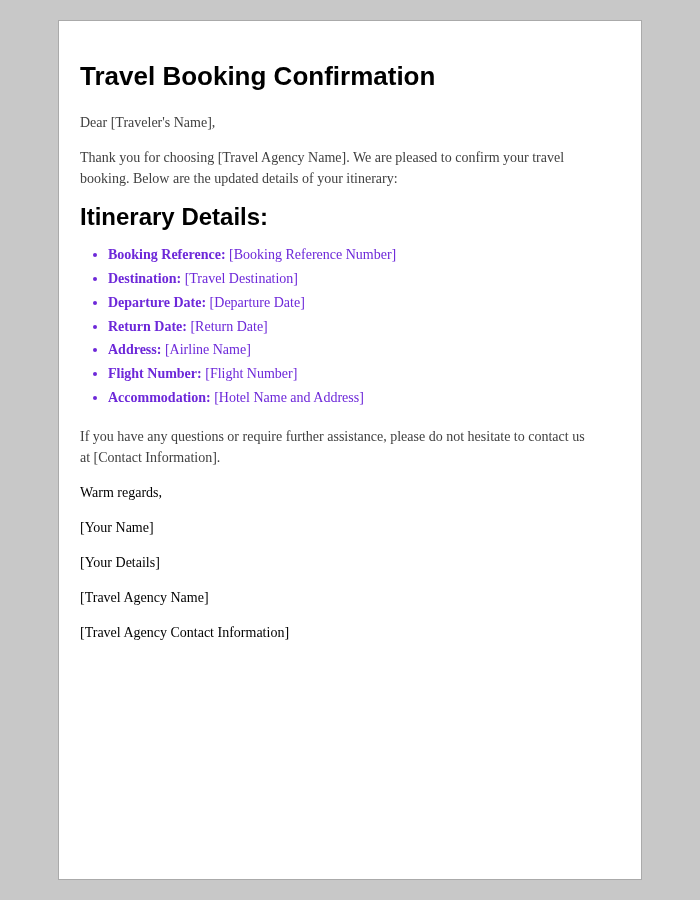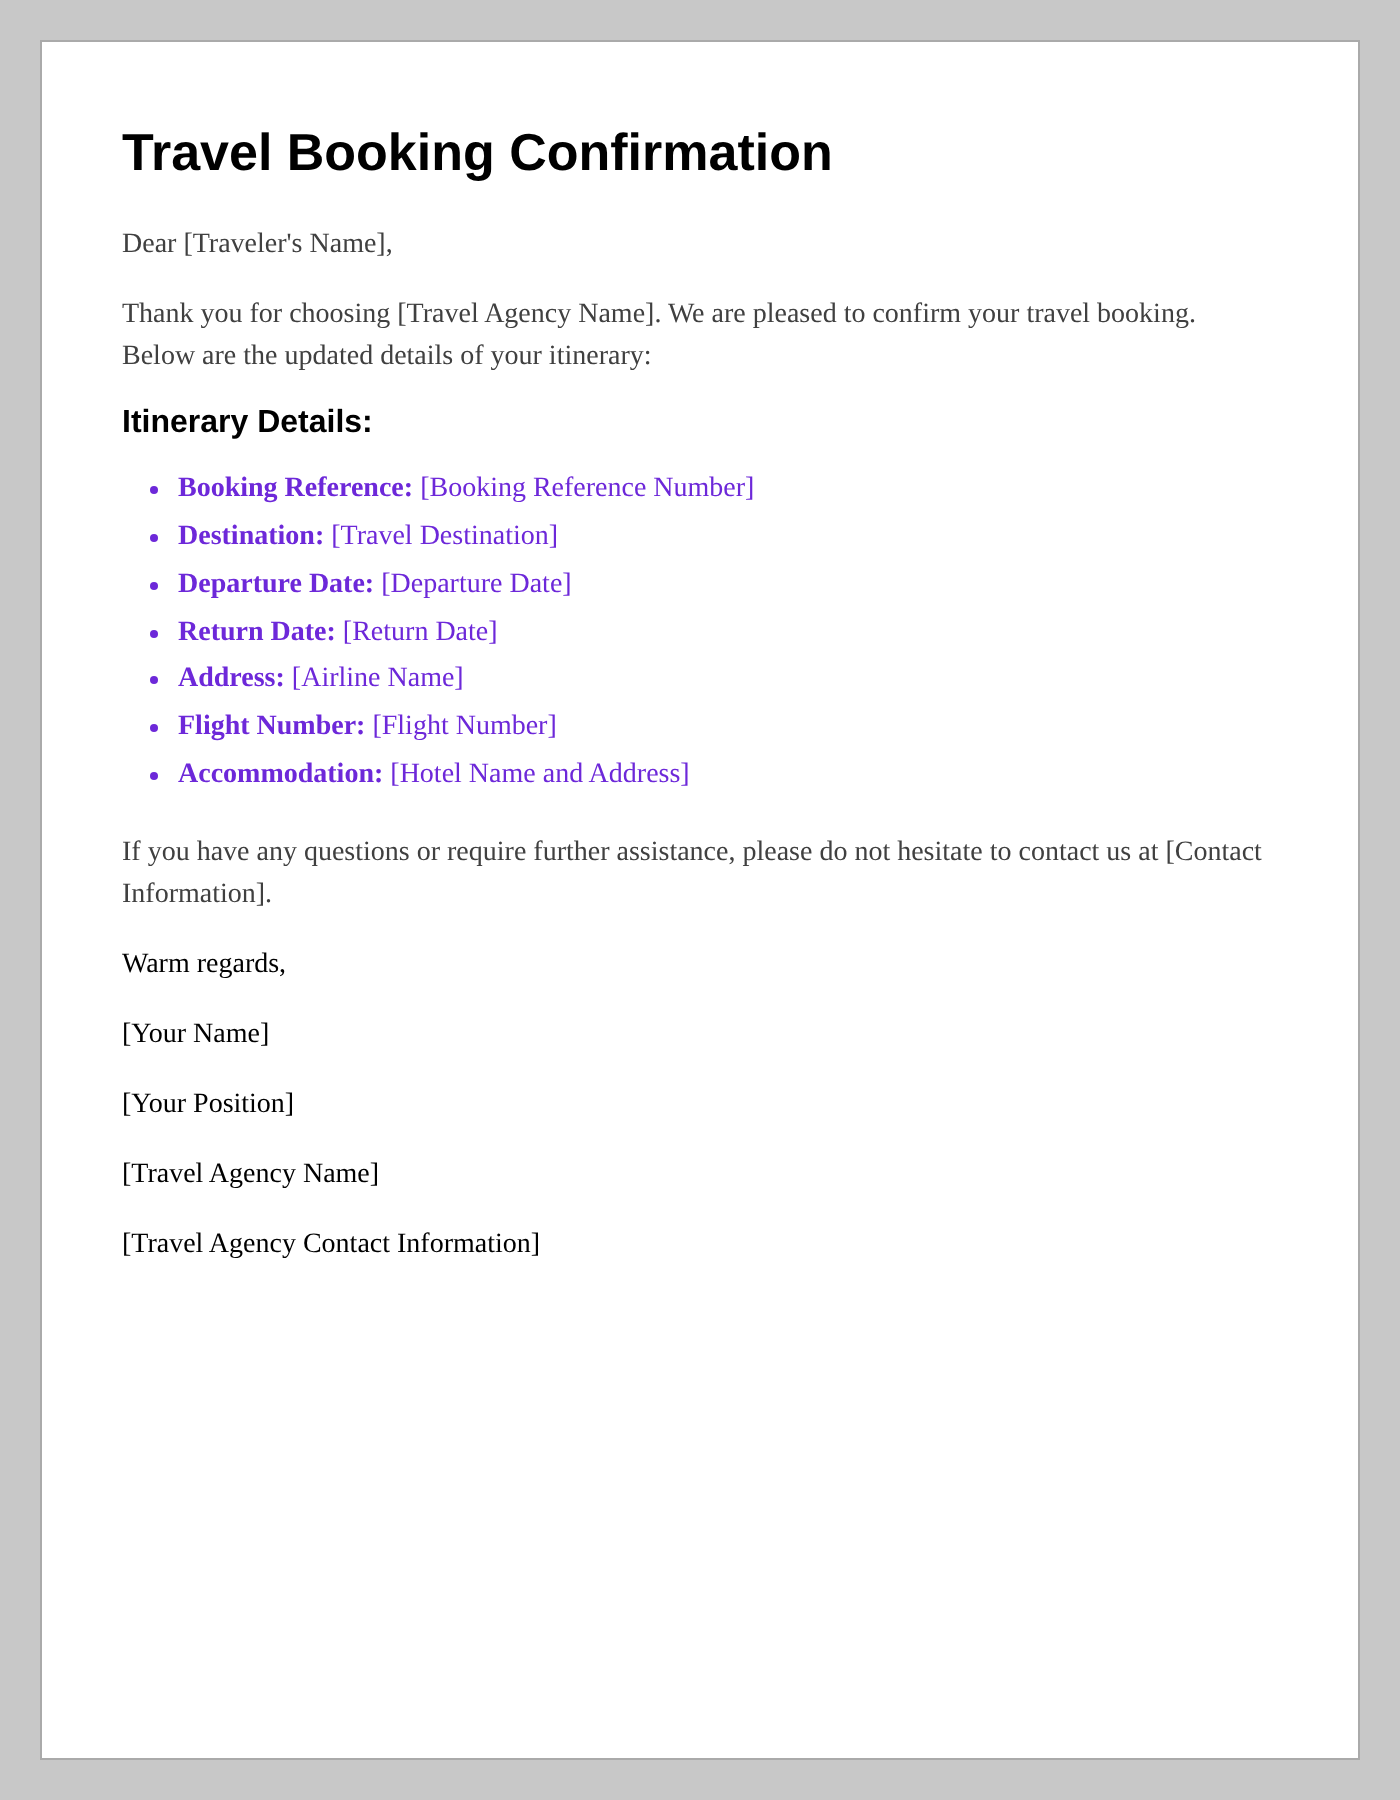--- a/index.html
+++ b/index.html
@@ -11,45 +11,45 @@
     body {
       background: #c8c8c8;
       display: flex;
       justify-content: center;
       align-items: center;
       min-height: 100vh;
       font-family: Georgia, 'Times New Roman', serif;
     }
 
     .page-container {
-      width: 660px;
+      width: 584px;
       min-height: 860px;
       background: #ffffff;
       border: 1px solid #aaaaaa;
-      padding: 40px 48px 48px 40px;
+      padding: 40px 48px 48px 21px;
     }
 
     .doc-title {
       font-size: 26px;
       font-weight: bold;
       font-family: Arial, Helvetica, sans-serif;
       color: #000000;
       margin-bottom: 20px;
       line-height: 1.2;
     }
 
     .paragraph {
       font-size: 14px;
       color: #404040;
       line-height: 1.5;
       margin-bottom: 14px;
     }
 
     .section-heading {
-      font-size: 16px;
+      font-size: 24px;
       font-weight: bold;
       font-family: Arial, Helvetica, sans-serif;
       color: #000000;
       margin-bottom: 12px;
       margin-top: 6px;
     }
 
     .itinerary-list {
       list-style: disc;
       margin-left: 28px;
@@ -101,20 +101,20 @@
     </ul>
 
   <p class="paragraph">If you have any questions or require further assistance, please do not hesitate to contact us at [Contact Information].</p>
 
 
   <div class="signature-block">
     <p class="signature-line">Warm regards,</p>
 
     <p class="signature-line">[Your Name]</p>
 
-    <p class="signature-line">[Your Position]</p>
+    <p class="signature-line">[Your Details]</p>
 
     <p class="signature-line">[Travel Agency Name]</p>
 
     <p class="signature-line">[Travel Agency Contact Information]</p>
   </div>
 
 </div>
 
 </body></html>

